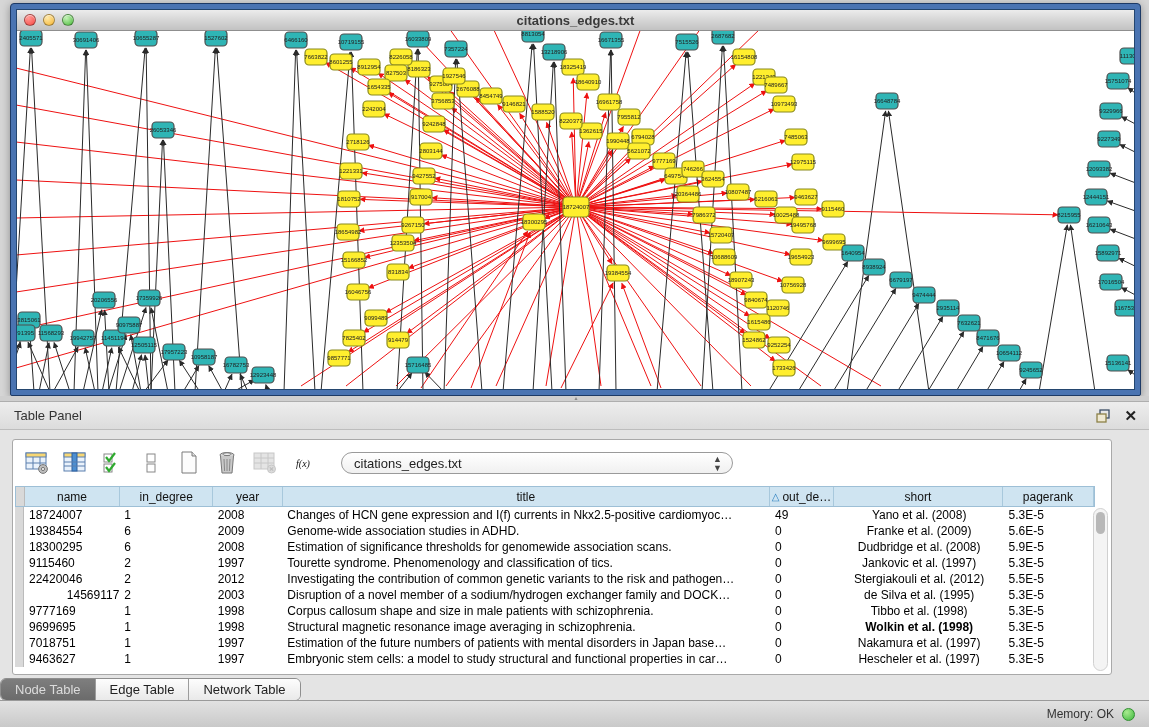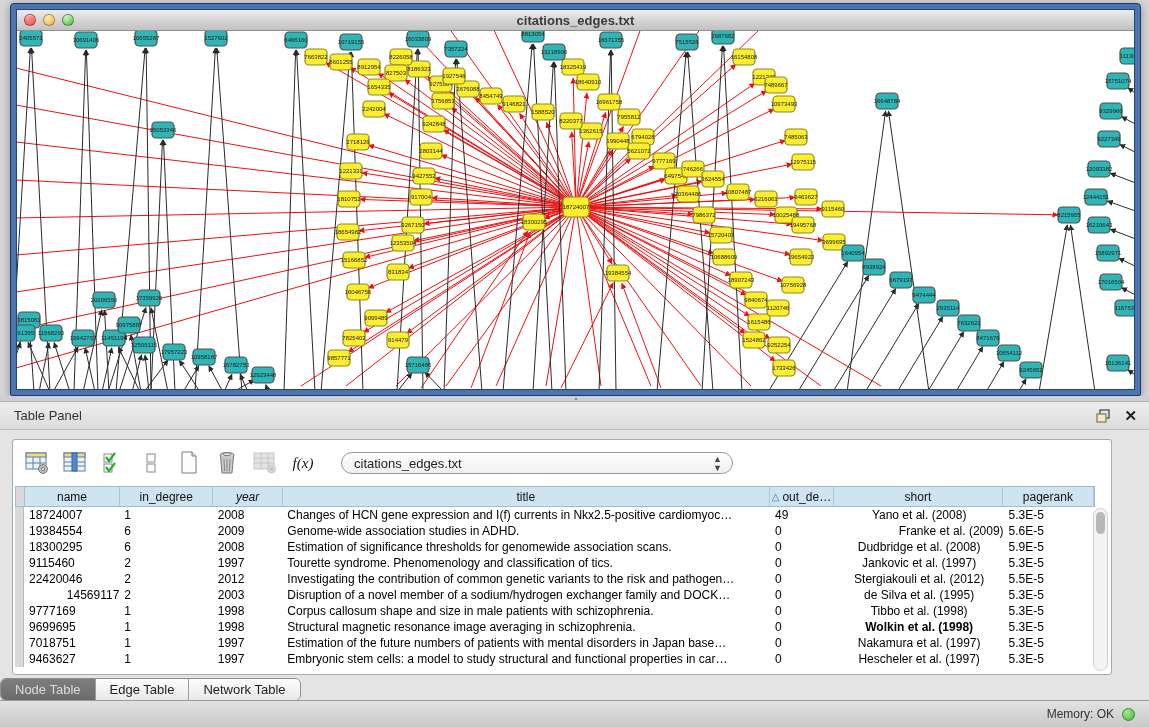--- a/index.html
+++ b/index.html
@@ -38,21 +38,21 @@
     display:flex; align-items:center; }
   .panel-title { margin-left:14px; font-size:13px; color:#333; }
   .panel-hdr-icons { position:absolute; right:12px; top:5px; display:flex; gap:12px; align-items:center; }
   .float-ic svg, .close-ic { display:block; }
   .close-ic { font-size:15px; font-weight:bold; color:#222; line-height:18px; }
 
   .inner-panel { position:absolute; left:12px; top:37px; width:1100px; height:236px;
     background:#fff; border:1px solid #a9a9a9; border-radius:3px; }
   .toolbar { position:absolute; left:10px; top:7px; height:32px; display:flex; align-items:center; gap:10px; }
   .tool-btn { width:28px; height:28px; display:flex; align-items:center; justify-content:center; }
-  .fx { font-family:"Liberation Serif", serif; font-style:italic; font-size:15px; color:#111; }
+  .fx { font-family:"Liberation Serif", serif; font-style:italic; font-size:10px; color:#111; }
   .table-select { width:392px; height:22px; margin-left:14px; background:linear-gradient(#fff,#f0f0f0);
     border:1px solid #9a9a9a; border-radius:11px; display:flex; align-items:center;
     font-size:13px; color:#222; padding:0 8px 0 12px; position:relative; }
   .table-select .updown { position:absolute; right:10px; top:2px; font-size:9px; color:#444; line-height:9px; }
 
   .grid { position:absolute; left:2px; top:46px; width:1080px; }
   .grid-header { display:flex; height:21px; background:#cfe4f1; border:1px solid #9dbfd6; }
   .gh-cell { border-right:1px solid #a8c8dc; font-size:12px; color:#111;
     display:flex; align-items:center; justify-content:center; overflow:hidden; white-space:nowrap; }
   .gutter { width:9px; background:#d9d9d9; border-right:1px solid #bbb; }
@@ -878,21 +878,21 @@
         <span>citations_edges.txt</span>
         <span class="updown">▲<br>▼</span>
       </div>
     </div>
 
     <div class="grid">
       <div class="grid-header" id="grid-header">
           <div class="gutter"></div>
           <div class="gh-cell" style="width: 96px;">name</div>
           <div class="gh-cell" style="width: 94px;">in_degree</div>
-          <div class="gh-cell" style="width: 70px; font-style: italic;">year</div>
+          <div class="gh-cell" style="width: 70px;">year</div>
           <div class="gh-cell" style="width: 491px;">title</div>
           <div class="gh-cell" style="width: 65px;"><span class="sort-tri">△</span>out_de…</div>
           <div class="gh-cell" style="width: 170px;">short</div>
           <div class="gh-cell" style="width: 92px;">pagerank</div>
         </div>
       <div class="grid-body" id="grid-body">
           <div class="grid-row">
             <div class="gutter"></div>
             <div class="gb-cell" style="width: 96px;">18724007</div>
             <div class="gb-cell" style="width: 94px;">1</div>
@@ -902,21 +902,21 @@
             <div class="gb-cell center" style="width: 170px;">Yano et al. (2008)</div>
             <div class="gb-cell" style="width: 92px;">5.3E-5</div>
           </div>
           <div class="grid-row">
             <div class="gutter"></div>
             <div class="gb-cell" style="width: 96px;">19384554</div>
             <div class="gb-cell" style="width: 94px;">6</div>
             <div class="gb-cell" style="width: 70px;">2009</div>
             <div class="gb-cell" style="width: 491px;">Genome-wide association studies in ADHD.</div>
             <div class="gb-cell" style="width: 65px;">0</div>
-            <div class="gb-cell center" style="width: 170px; text-align: right;">Franke et al. (2009)</div>
+            <div class="gb-cell center" style="width: 170px;">Franke et al. (2009)</div>
             <div class="gb-cell" style="width: 92px;">5.6E-5</div>
           </div>
           <div class="grid-row">
             <div class="gutter"></div>
             <div class="gb-cell" style="width: 96px;">18300295</div>
             <div class="gb-cell" style="width: 94px;">6</div>
             <div class="gb-cell" style="width: 70px;">2008</div>
             <div class="gb-cell" style="width: 491px;">Estimation of significance thresholds for genomewide association scans.</div>
             <div class="gb-cell" style="width: 65px;">0</div>
             <div class="gb-cell center" style="width: 170px;">Dudbridge et al. (2008)</div>

